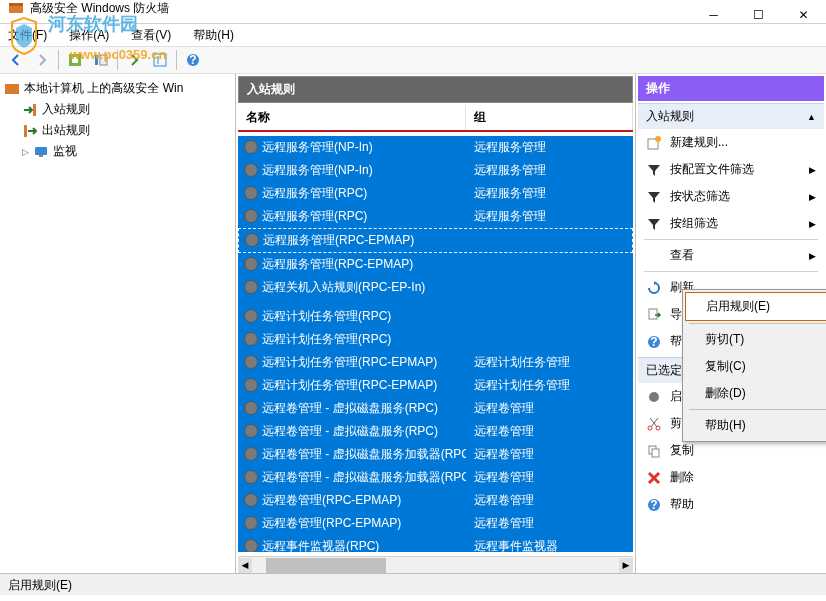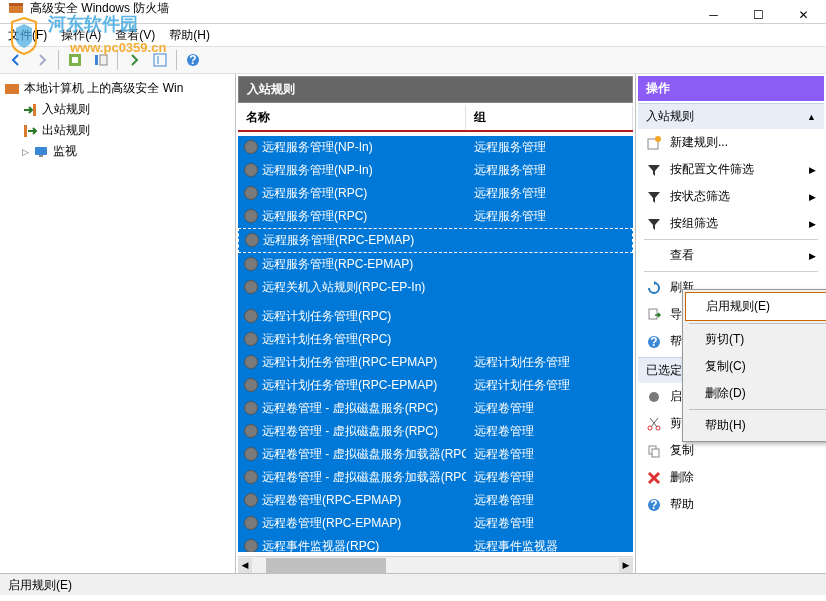--- a/index.html
+++ b/index.html
@@ -2,21 +2,21 @@
 <html><head>
 <meta charset="utf-8">
 <style>
 *{box-sizing:border-box;margin:0;padding:0;font-family:"Microsoft YaHei","Segoe UI",sans-serif;font-size:12px;}
 body{background:#fff;width:826px;height:601px;overflow:hidden;position:relative;}
 .titlebar{height:24px;display:flex;padding:0 0 0 8px;border-bottom:1px solid #d0d0d0;}
 .titlebar .ico{width:16px;height:16px;margin-right:6px;}
 .titlebar .title{flex:1;color:#000;}
 .winbtns{display:flex;}
 .winbtn{width:45px;height:29px;display:flex;align-items:center;justify-content:center;color:#000;}
-.menubar{height:22px;display:flex;align-items:center;padding:0 4px;gap:6px;color:#000;}
+.menubar{height:22px;display:flex;align-items:center;padding:0 4px;gap:14px;color:#000;}
 .menubar span{padding:2px 4px;}
 .toolbar{height:28px;display:flex;align-items:center;padding:0 4px;gap:2px;border-top:1px solid #e0e0e0;border-bottom:1px solid #e0e0e0;background:#f8f8f8;}
 .tbtn{width:24px;height:22px;display:flex;align-items:center;justify-content:center;border:1px solid transparent;}
 .tsep{width:1px;height:20px;background:#c0c0c0;margin:0 2px;}
 .main{display:flex;height:499px;}
 .tree{width:236px;border-right:1px solid #c0c0c0;padding:4px;overflow:hidden;}
 .tree-item{display:flex;align-items:center;padding:2px 0;gap:4px;white-space:nowrap;}
 .tree-item.l1{padding-left:18px;}
 .tree-ico{width:16px;height:16px;flex-shrink:0;}
 .center{flex:1;display:flex;flex-direction:column;border-right:1px solid #c0c0c0;position:relative;}
@@ -41,21 +41,21 @@
 .actions{width:190px;padding:2px;overflow:hidden;}
 .act-title{background:#8b5cf6;color:#fff;padding:4px 8px;font-weight:bold;}
 .act-section{background:#e8eef7;padding:4px 8px;display:flex;align-items:center;justify-content:space-between;border-top:1px solid #c5d5e8;margin-top:2px;}
 .act-section .chev{font-size:9px;}
 .act-item{display:flex;align-items:center;padding:5px 8px;gap:8px;}
 .act-item .arr{margin-left:auto;font-size:9px;}
 .act-ico{width:16px;height:16px;flex-shrink:0;}
 .statusbar{height:22px;border-top:1px solid #c0c0c0;padding:3px 8px;background:#f0f0f0;}
 
 .wm{position:absolute;left:2px;top:12px;color:#44a9e0;font-size:18px;font-weight:bold;opacity:0.85;pointer-events:none;z-index:200;}
-.wm2{position:absolute;left:70px;top:40px;color:#f5a623;font-size:13px;font-weight:bold;opacity:0.9;pointer-events:none;z-index:200;}
+.wm2{position:absolute;left:70px;top:47px;color:#f5a623;font-size:13px;font-weight:bold;opacity:0.9;pointer-events:none;z-index:200;}
 .wmlogo{position:absolute;left:2px;top:14px;width:44px;height:44px;z-index:199;pointer-events:none;}
 </style>
 </head>
 <body>
 
 <svg class="wmlogo" viewBox="0 0 44 44">
   <path d="M10 8 L22 4 L34 8 L34 28 Q34 36 22 40 Q10 36 10 28 Z" fill="none" stroke="#f5a623" stroke-width="2"></path>
   <path d="M14 14 L22 10 L30 14 L30 26 Q30 30 22 34 Q14 30 14 26 Z" fill="#44a9e0" opacity="0.7"></path>
 </svg>
 <div class="wm" style="left:48px;">河东软件园</div>

